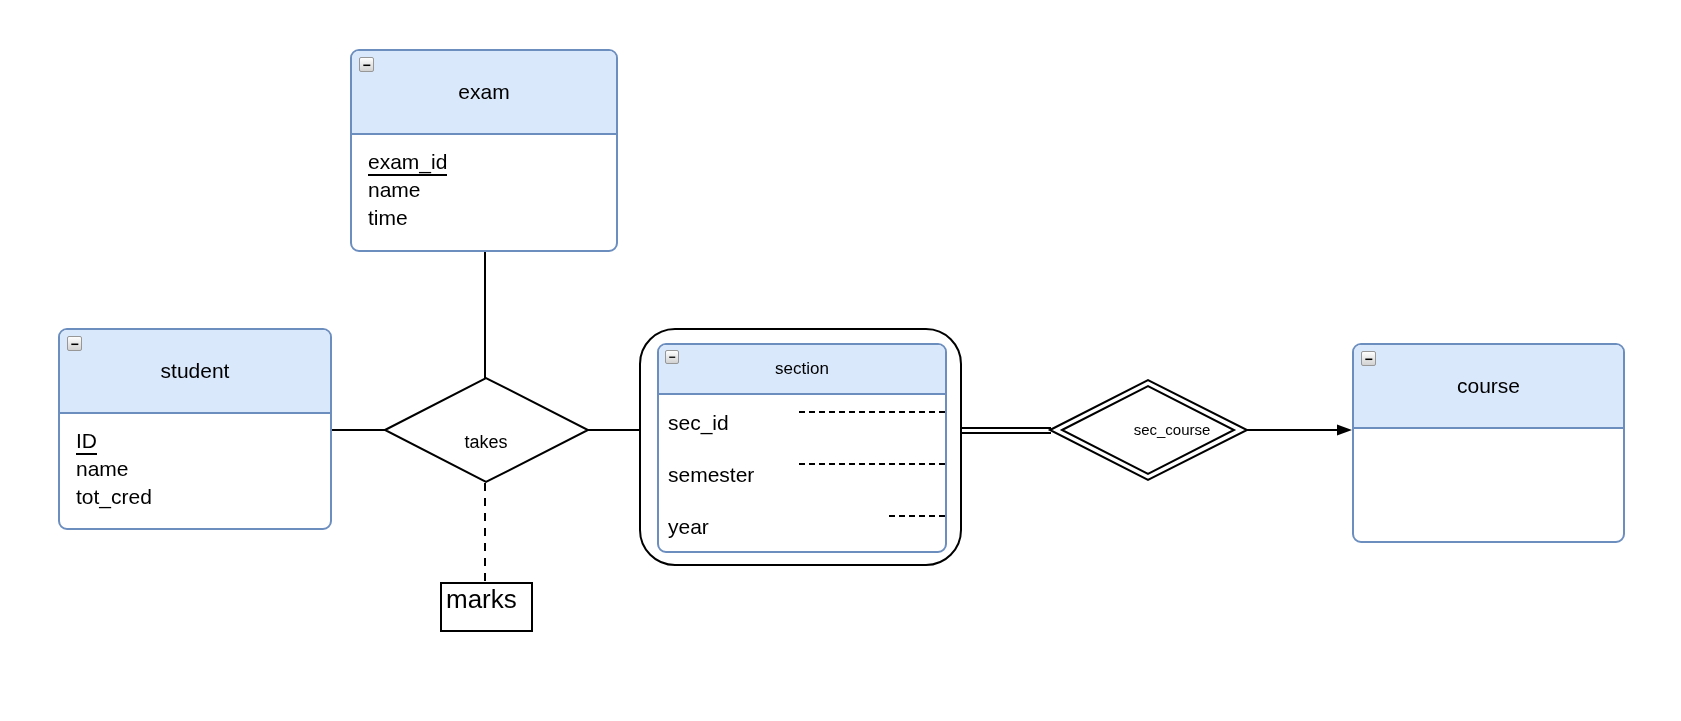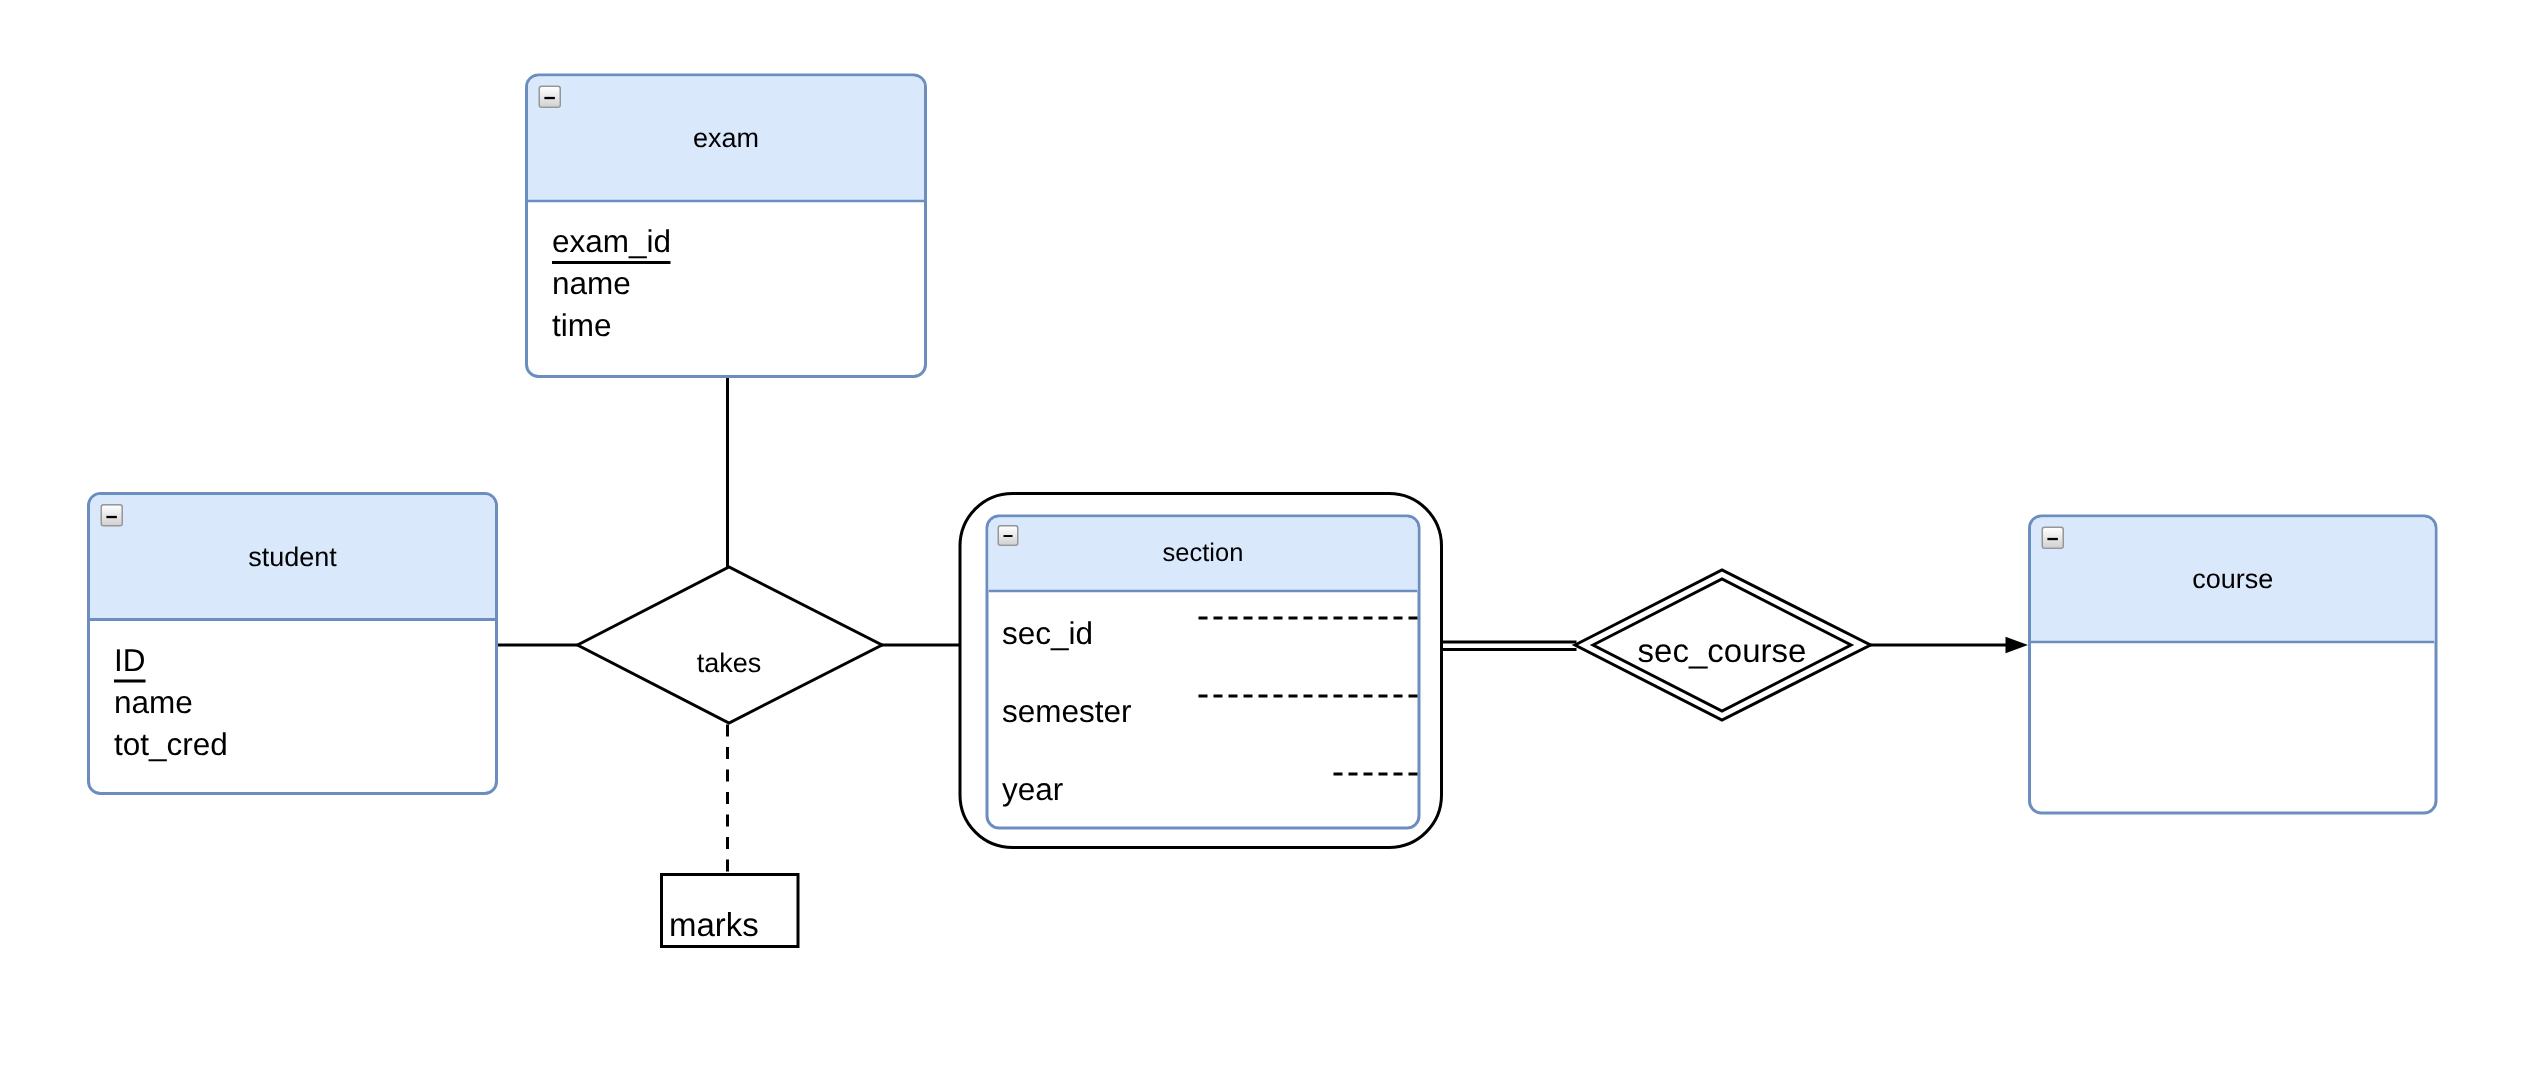--- a/index.html
+++ b/index.html
@@ -19,21 +19,21 @@
     box-sizing:border-box;
   }
   .entity-header {
     position:relative; background:#dae8fc;
     border-bottom:2px solid #6c8ebf;
     border-radius:7px 7px 0 0;
     display:flex; align-items:center; justify-content:center;
   }
   .hdr-tall { height:82px; }
   .hdr-short { height:48px; }
-  .entity-title { font-size:18px; }
+  .entity-title { font-size:21px; }
   .entity-title-sm { font-size:17px; }
   .collapse-btn {
     position:absolute; left:7px; top:6px; width:15px; height:15px;
     border:1px solid #979797; border-radius:2px;
     background:linear-gradient(#fefefe,#d2d2d2);
     display:flex; align-items:center; justify-content:center;
     font-size:14px; line-height:1; font-weight:bold; box-sizing:border-box;
     cursor:pointer;
   }
   .collapse-sm { width:14px; height:14px; font-size:12px; left:6px; top:5px; }
@@ -50,26 +50,26 @@
     height:52px; box-sizing:border-box; padding-top:16px;
     display:flex; justify-content:space-between;
   }
   .weak-row .attr-text { margin-left:9px; font-size:21px; line-height:23px; white-space:nowrap; }
   .dash { border-top:2px dashed #000; height:0; }
   .dash-long { width:146px; }
   .dash-short { width:56px; margin-left:4px; }
 
   .rel-label { position:absolute; text-align:center; }
   .rel-label-takes { left:416px; top:432px; width:140px; font-size:18px; }
-  .rel-label-seccourse { left:1068px; top:421px; width:160px; font-size:22px; }
+  .rel-label-seccourse { left:1092px; top:421px; width:160px; font-size:15px; }
 
   .marks-box {
     position:absolute; left:440px; top:582px; width:93px; height:50px;
     border:2px solid #000; background:#fff; box-sizing:border-box;
-    display:flex; align-items:flex-end; padding-left:4px; font-size:22px;
+    display:flex; align-items:flex-start; padding-left:4px; font-size:26px;
   }
 </style>
 </head>
 <body>
 
 <div class="canvas">
 
   <svg class="wires" width="1681" height="721" viewBox="0 0 1681 721">
     <line class="wire" x1="485" y1="251" x2="485" y2="379"></line>
     <line class="wire" x1="332" y1="430" x2="386" y2="430"></line>

